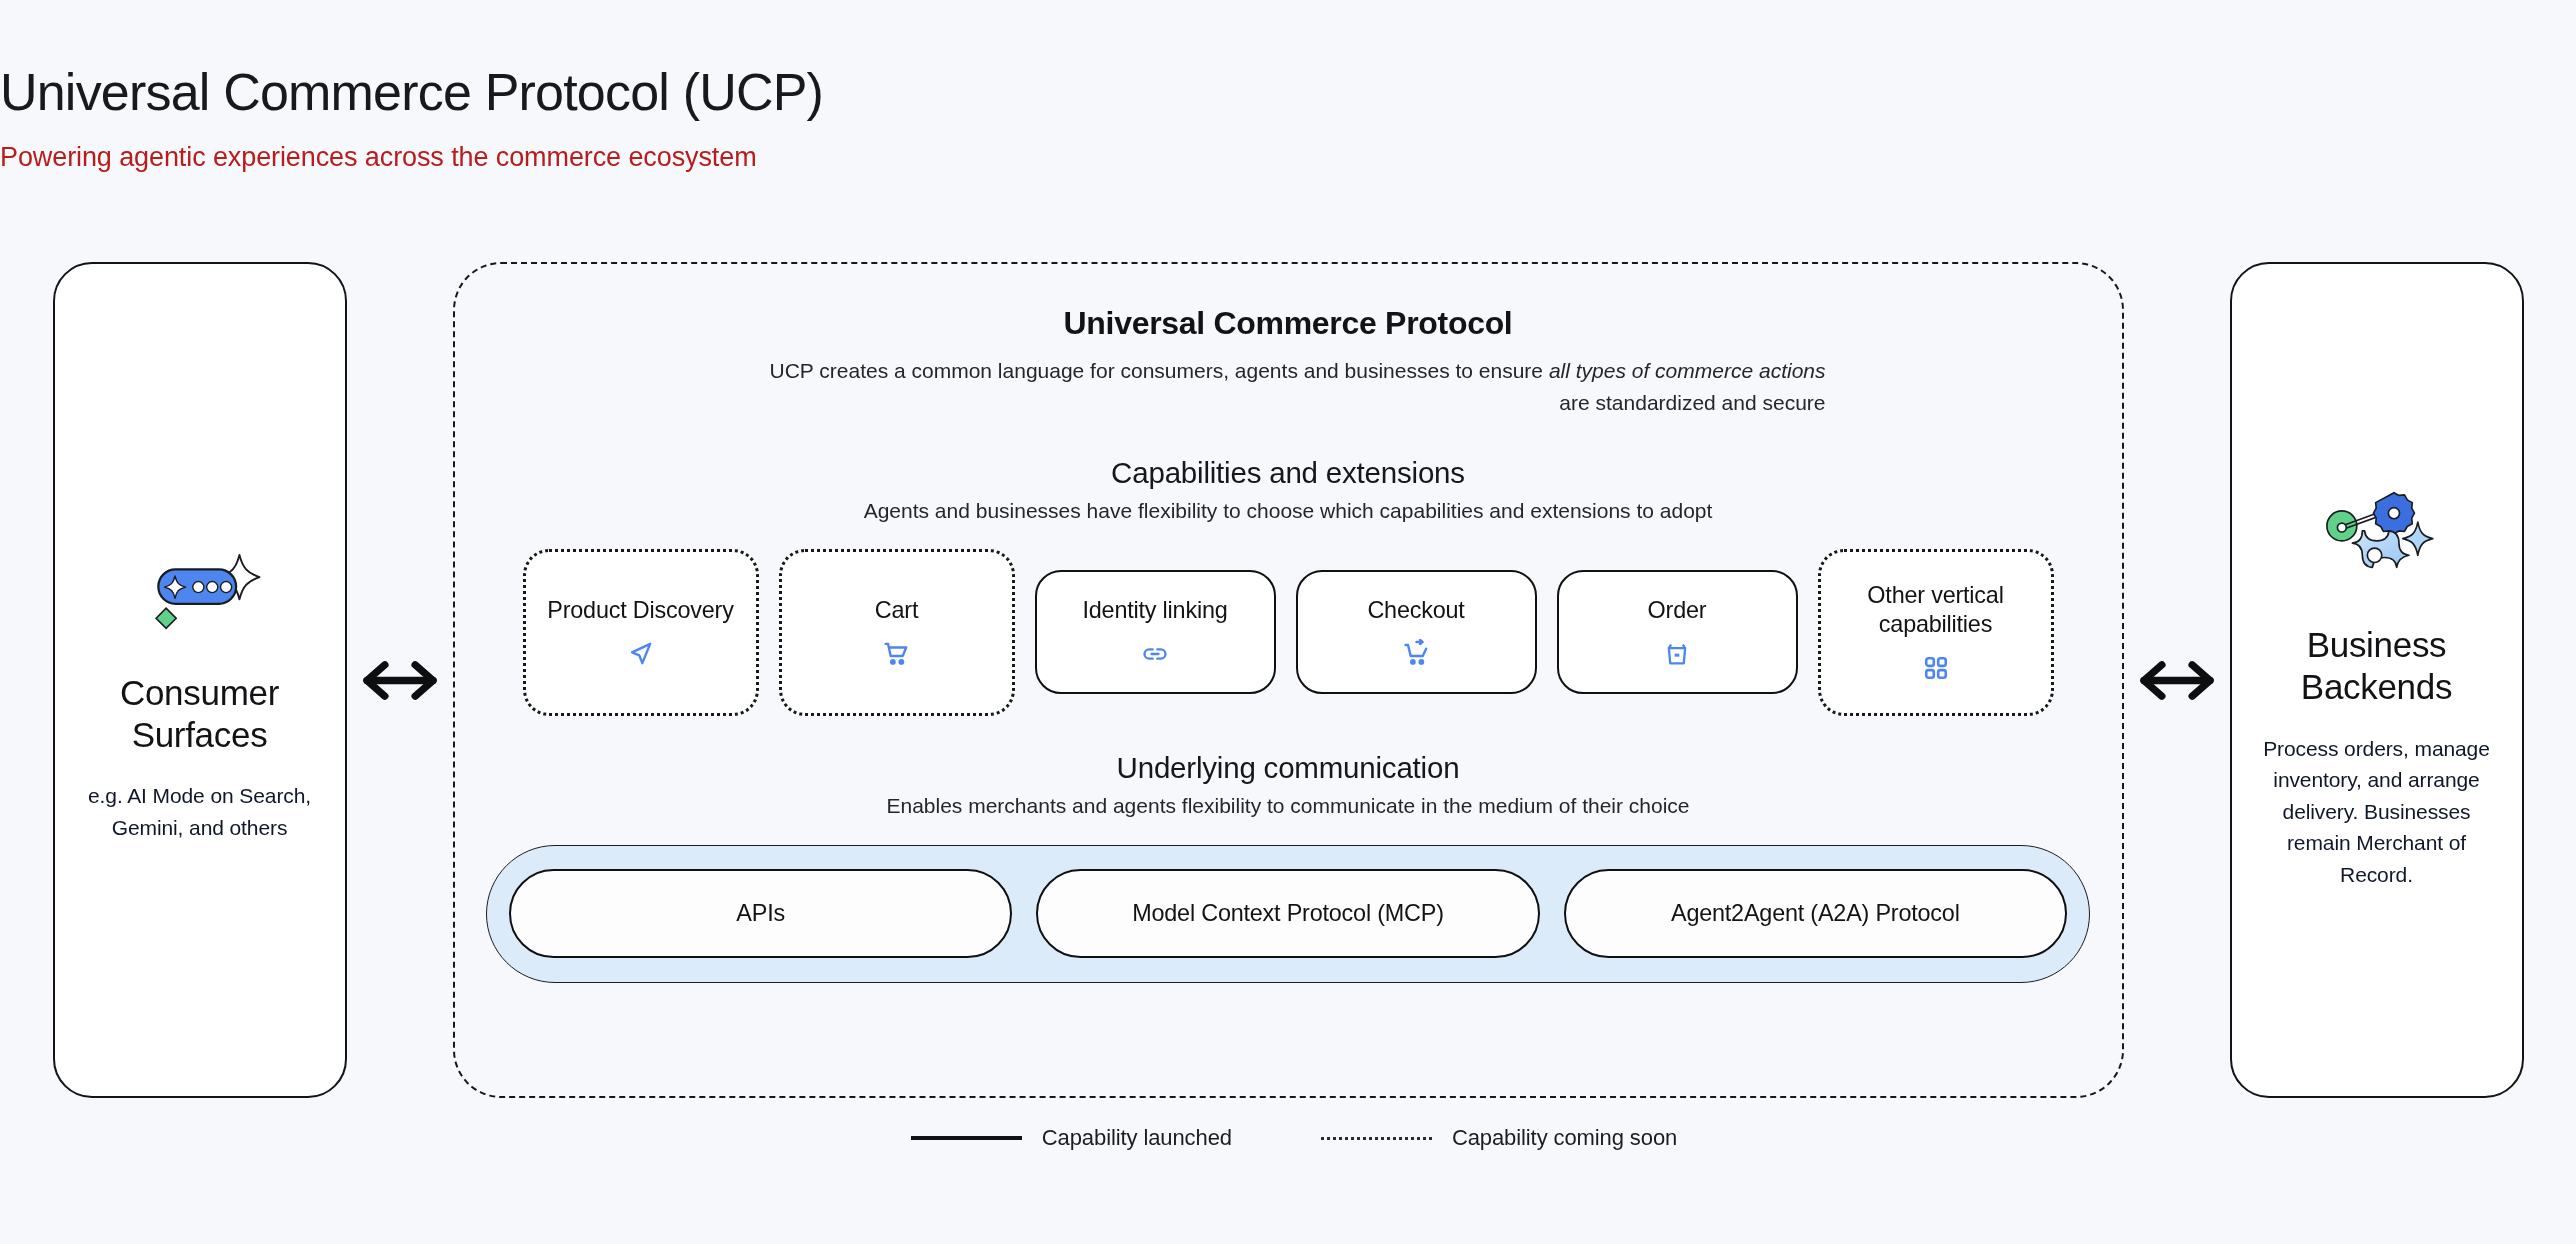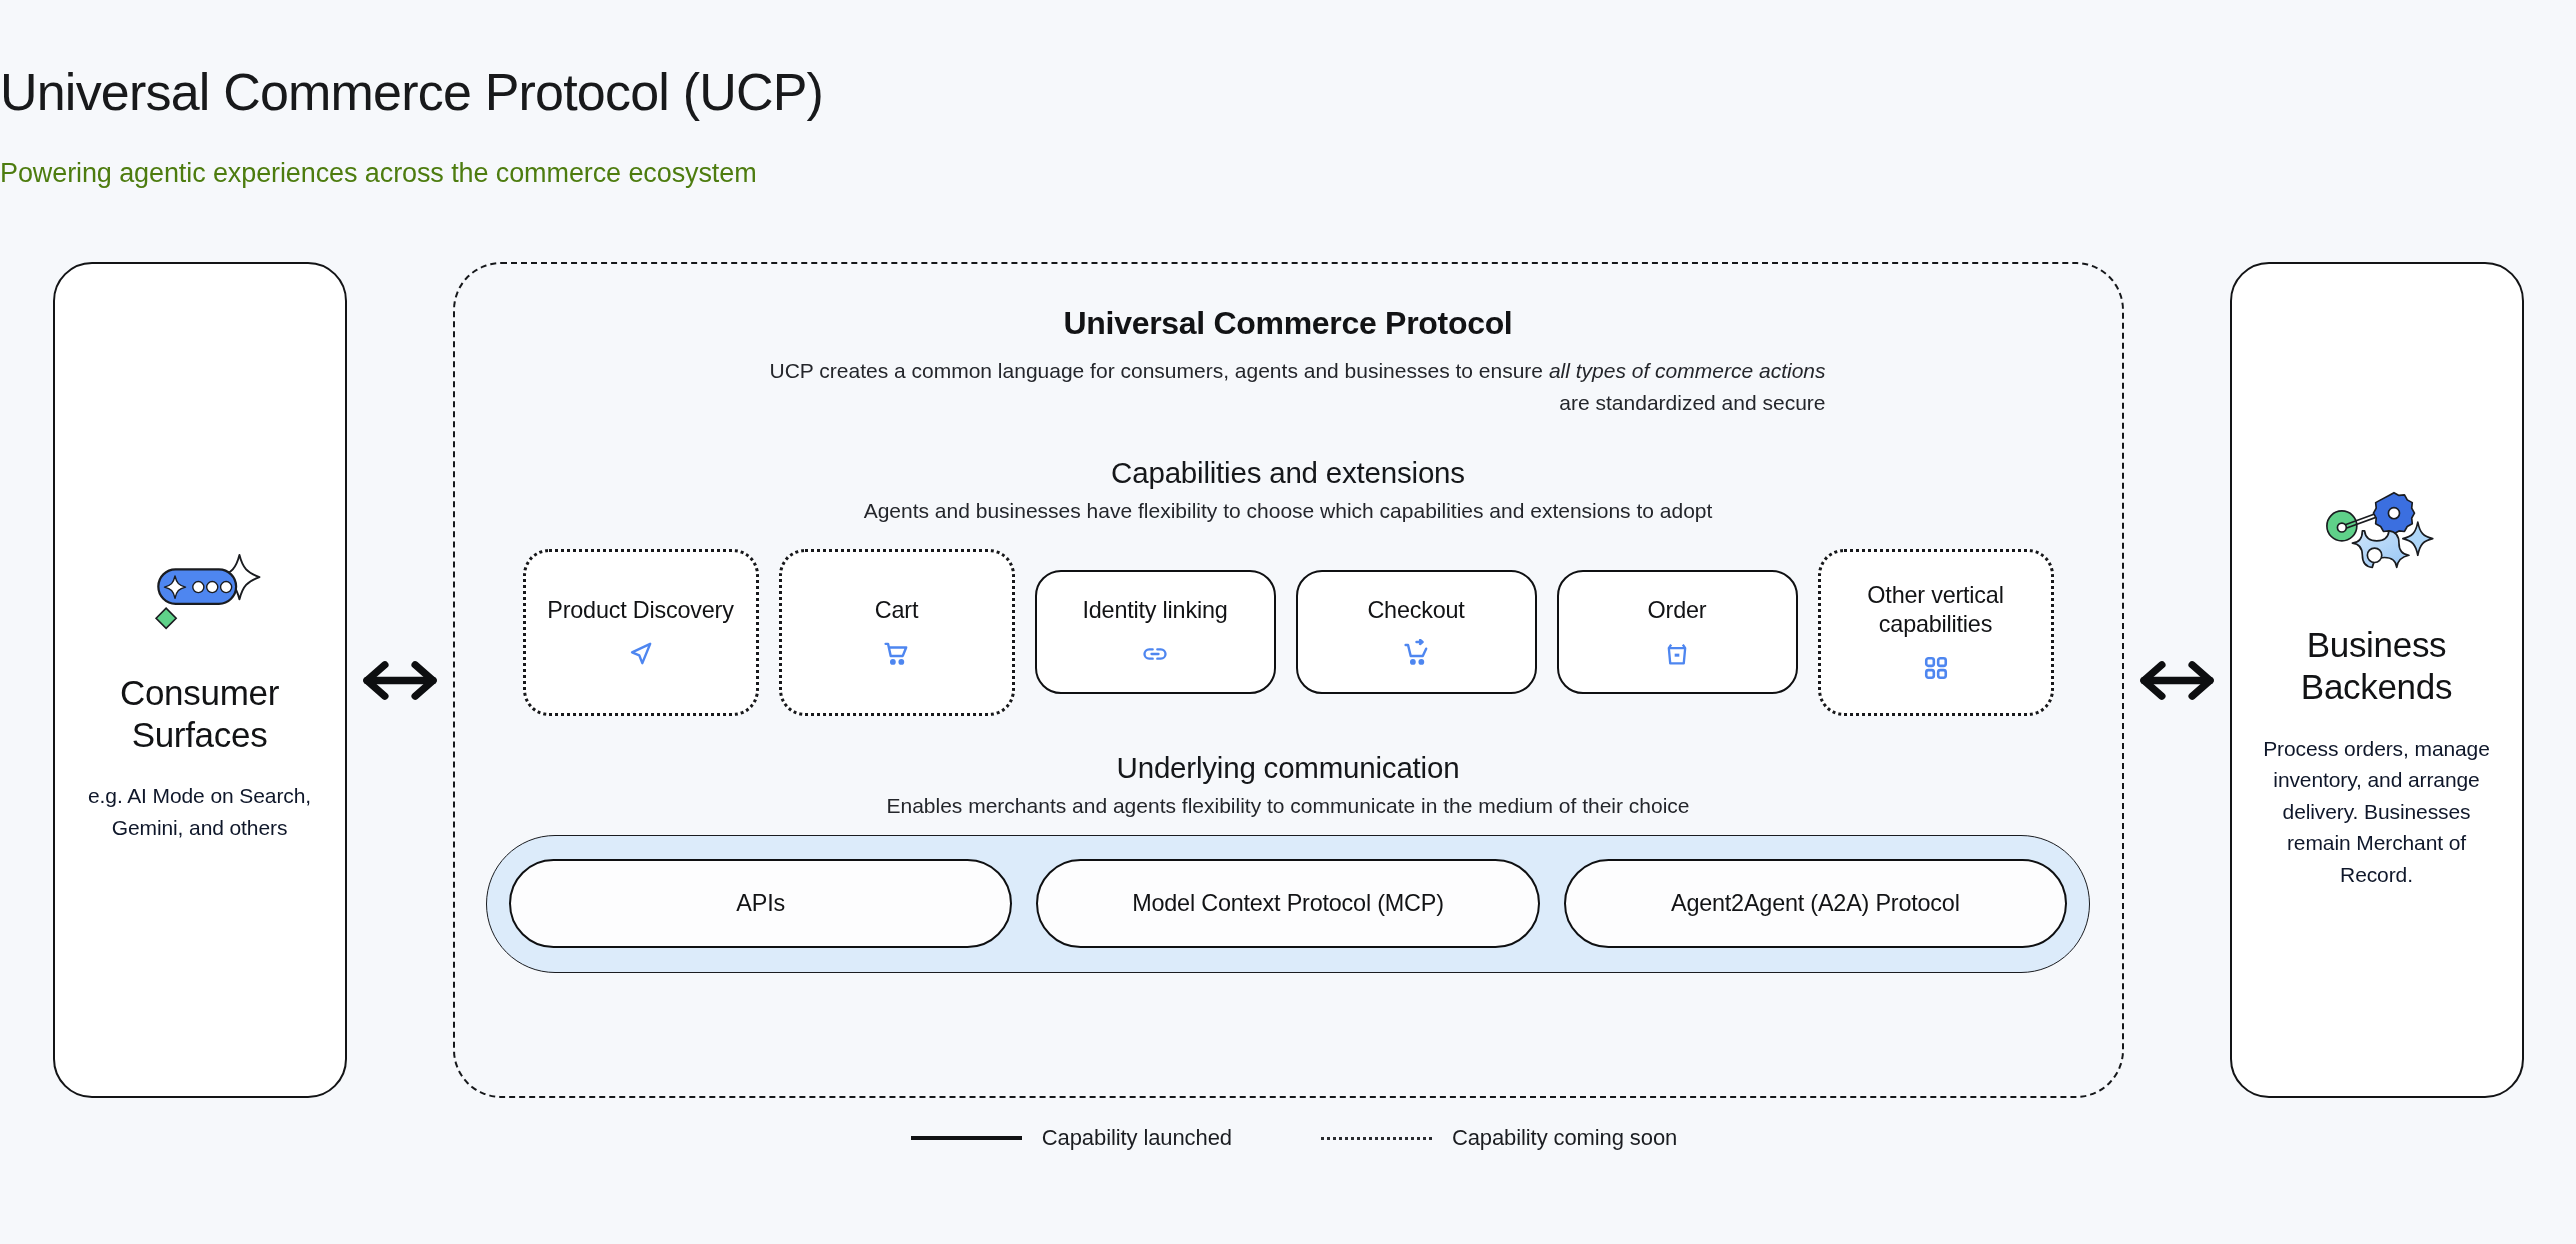--- a/index.html
+++ b/index.html
@@ -12,22 +12,22 @@
   }
   .page { position: relative; width: 2576px; height: 1245px; }
 
   
   .header { text-align: left; padding-top: 65px; }
   .title {
     font-size: 52px; font-weight: 400; letter-spacing: -0.8px;
     color: #18191b; line-height: 1.05;
   }
   .subtitle {
-    font-size: 27px; font-weight: 400; color: #4d7c0f;
-    margin-top: 38px; letter-spacing: -0.1px;
+    font-size: 27px; font-weight: 400; color: #b91c1c;
+    margin-top: 22px; letter-spacing: -0.1px;
   }
 
   
   .stage {
     position: absolute; left: 0; right: 0; top: 262px;
     display: flex; align-items: flex-start; justify-content: center;
   }
 
   
   .side-panel {
@@ -106,21 +106,21 @@
     border: 3.3px dotted #17181b;
     width: 236px; height: 167px;
   }
   .card-label {
     font-size: 23.4px; line-height: 1.22; color: #121315; letter-spacing: -0.2px;
   }
   .card-icon { margin-top: 14.5px; height: 30px; display:flex; align-items:center; justify-content:center; }
 
   
   .comm-band {
-    margin-top: 17px;
+    margin-top: 27px;
     width: 1604px; height: 138px;
     background: #dcebfa;
     border: 1.7px solid #1a1c20;
     border-radius: 69px;
     display: flex; align-items: center; justify-content: center;
     gap: 24px; padding: 5px 22px;
   }
   .pill {
     background: #fdfdfe;
     border: 2.8px solid #0f1012;

